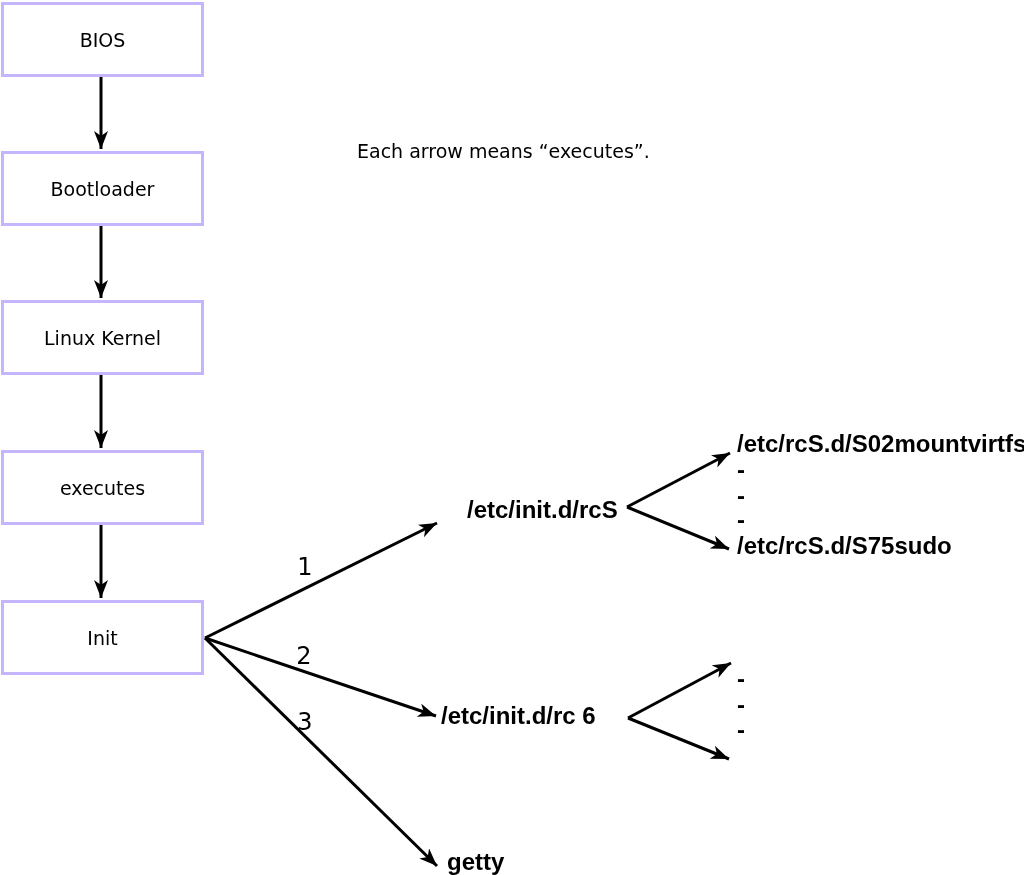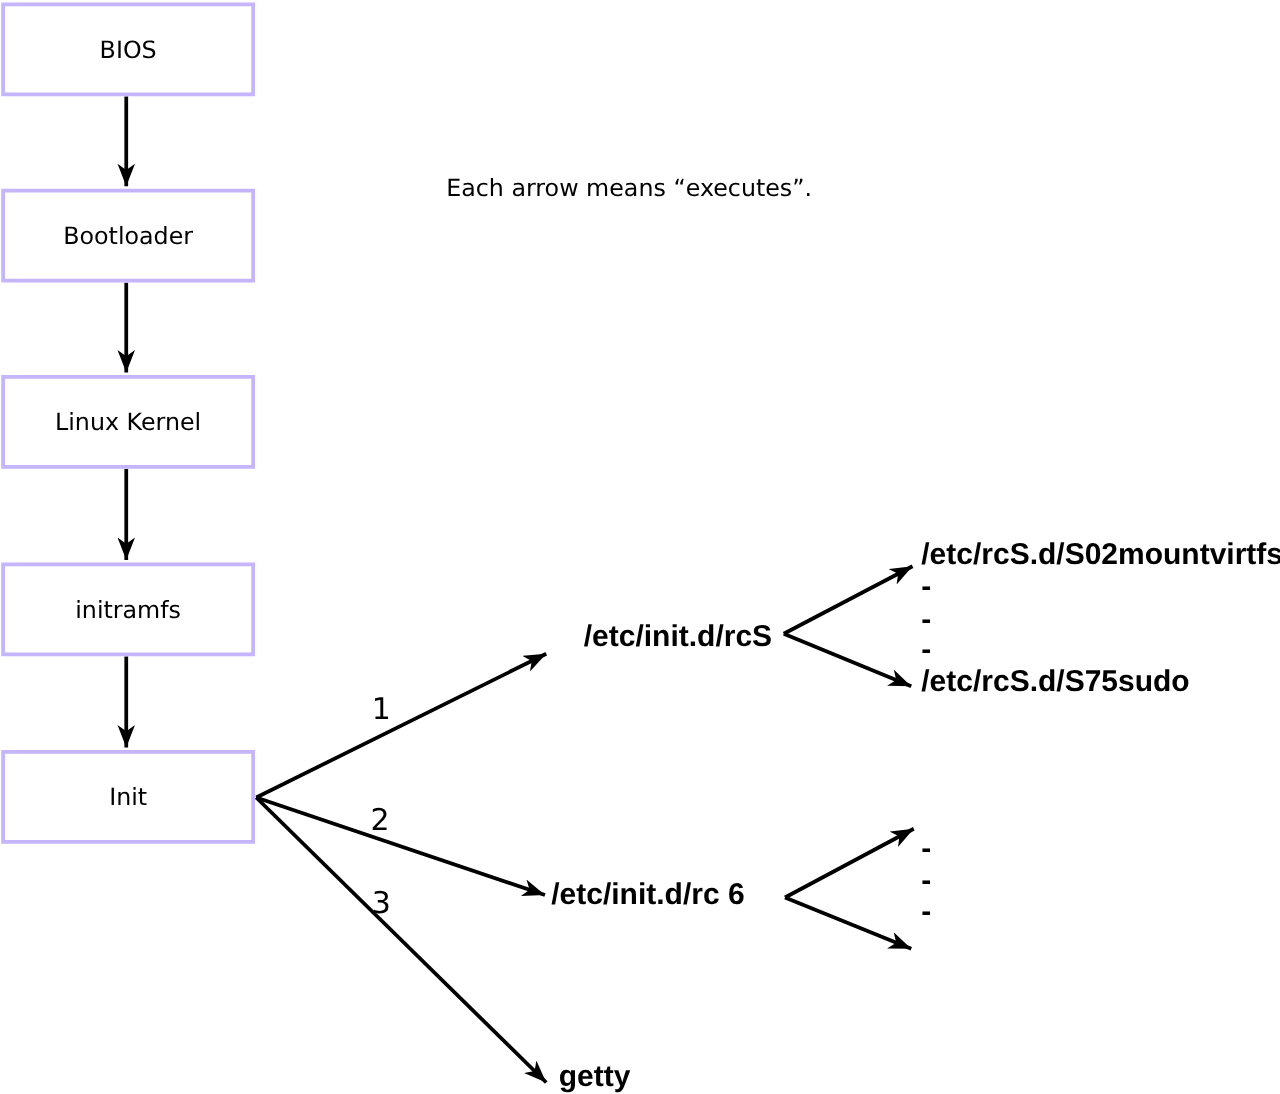--- a/index.html
+++ b/index.html
@@ -89,21 +89,21 @@
   <div class="node-box" style="top:2px;">
     <span>BIOS</span>
   </div>
   <div class="node-box" style="top:151px;">
     <span>Bootloader</span>
   </div>
   <div class="node-box" style="top:300px;">
     <span>Linux Kernel</span>
   </div>
   <div class="node-box" style="top:450px;">
-    <span>initramfs</span>
+    <span>executes</span>
   </div>
   <div class="node-box" style="top:600px;">
     <span>Init</span>
   </div>
 
   <div class="edge-num" style="left:293px; top:555px;">1</div>
   <div class="edge-num" style="left:292px; top:644px;">2</div>
   <div class="edge-num" style="left:293px; top:710px;">3</div>
 
   <div class="mono" style="left:447px; top:498px;margin-left:20px;">/etc/init.d/rcS</div>

